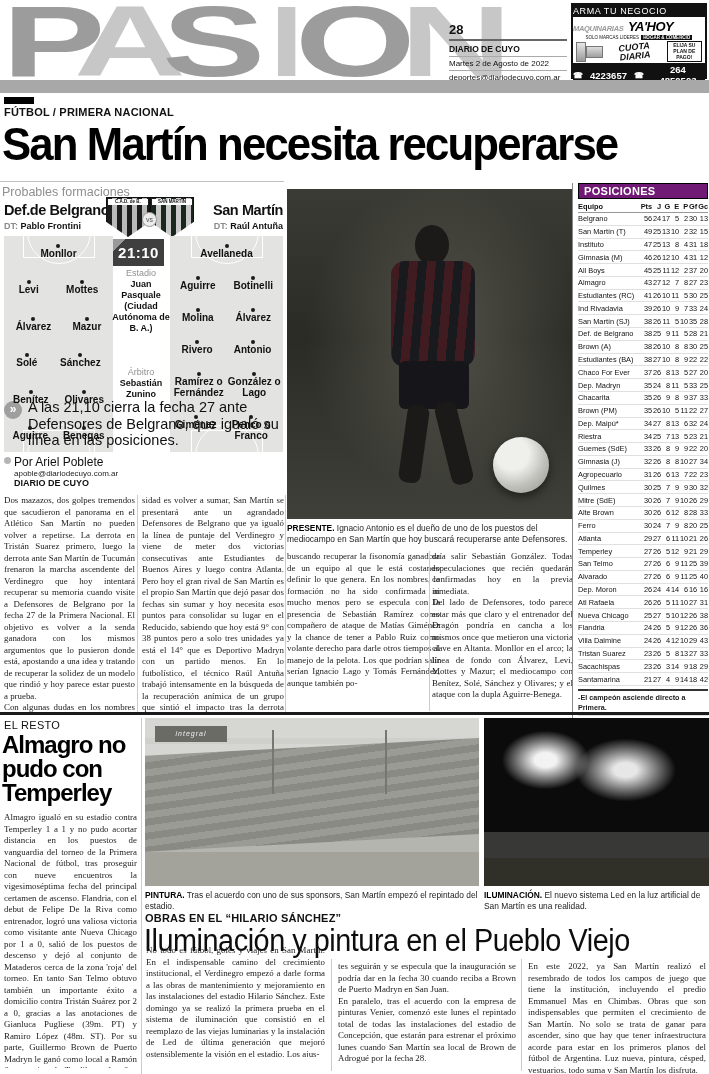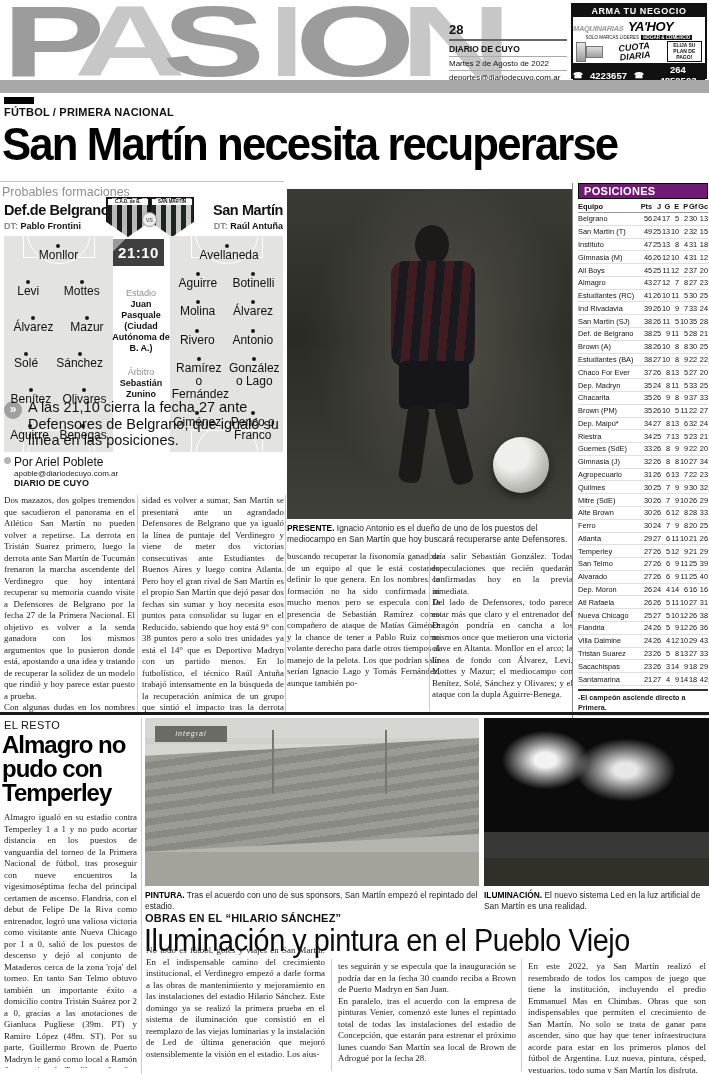--- a/index.html
+++ b/index.html
@@ -18,21 +18,21 @@
   .header-bar{position:absolute;left:0;top:80px;width:709px;height:13px;background:#a8a8a8}
   .pageinfo{position:absolute;left:449px;top:22px;width:118px}
   .pi-num{font-size:13px;font-weight:bold;padding-bottom:2px;border-bottom:2px solid #666}
   .pi-paper{font-size:8.5px;font-weight:bold;padding:3px 0 2px;border-bottom:1px solid #aaa}
   .pi-date{font-size:8px;padding:2px 0;border-bottom:1px solid #aaa}
   .pi-email{font-size:8px;padding-top:2px}
 
   
   .ad{position:absolute;left:571px;top:3px;width:136px;height:76px;border:2px solid #111;
       background:#fff;display:flex;flex-direction:column}
-  .ad-head{background:#111;color:#fff;font-size:9px;font-weight:bold;text-align:center;
+  .ad-head{background:#111;color:#fff;font-size:9px;font-weight:normal;
            letter-spacing:.6px;padding:1px 0}
   .ad-brandrow{text-align:left;line-height:1;padding-top:1px;white-space:nowrap}
   .ad-outline{color:#9a9a9a;font-style:italic;font-weight:bold;font-size:7.5px;letter-spacing:-.3px}
   .ad-main{font-size:13px;font-style:italic;font-weight:bold;color:#000;letter-spacing:-.5px}
   .ad-tags{display:flex;justify-content:center;gap:2px;font-size:4.5px;align-items:center;padding-top:1px}
   .ad-chip{background:#111;color:#fff;padding:0 2px;font-weight:bold}
   .ad-mid{display:flex;align-items:center;justify-content:space-between;padding:1px 3px;flex:1}
   .ad-appl1{width:10px;height:20px;background:linear-gradient(#e8e8e8,#9a9a9a);border:1px solid #777}
   .ad-appl2{width:18px;height:12px;background:linear-gradient(#ddd,#a0a0a0);border:1px solid #777}
   .ad-cuota{font-size:9px;font-weight:bold;font-style:italic;transform:rotate(-6deg);
@@ -67,27 +67,27 @@
              background:#ececec;border:1px solid #999;font-size:7px;text-align:center;
              line-height:14px;color:#555;z-index:2}
   .pitch{position:absolute;top:236px;height:216px;background:#e3e3e1;overflow:hidden;
          display:flex;flex-direction:column;justify-content:space-between;padding:8px 1px 10px}
   .pitch-home{left:4px;width:109px}.pitch-away{left:170px;width:113px}
   .pl-circle,.pl-box{position:absolute;left:50%;transform:translateX(-50%);border:1.5px solid #fff}
   .pl-circle{border-radius:50%;width:64px;height:64px}
   .pl-c-top{top:-36px}.pl-c-bot{bottom:-36px}
   .pl-box{width:72px;height:24px}.pl-b-top{top:-2px}.pl-b-bot{bottom:-2px}
   .frow{display:flex;justify-content:space-around;position:relative;z-index:1}
-  .player{font-size:12px;font-weight:normal;text-align:center;max-width:54px;line-height:1.08;color:#111}
+  .player{font-size:10px;font-weight:bold;text-align:center;max-width:54px;line-height:1.08;color:#111}
   .pdot{display:block;width:4px;height:4px;background:#1a1a1a;border-radius:50%;margin:0 auto 1px}
   .time-box{position:absolute;left:113px;top:239px;width:51px;height:27px;color:#fff;font-weight:bold;
             font-size:15px;text-align:center;line-height:27px;letter-spacing:.5px;
             background:linear-gradient(135deg,#9a9a9a 0 16%,#3f3f3f 16%)}
   .center-info{position:absolute;left:111px;width:60px;text-align:center;font-size:9px;line-height:11px}
-  .ci-stadium{top:288px}.ci-ref{top:367px}
+  .ci-stadium{top:268px}.ci-ref{top:367px}
   .ci-lbl{color:#909090}.ci-val{font-weight:bold;color:#111}
 
   
   .callout{position:absolute;left:4px;top:399px;width:281px;display:flex;gap:6px}
   .co-ico{flex:0 0 18px;height:18px;border-radius:50%;background:#9f9f9f;color:#fff;font-weight:bold;
           text-align:center;line-height:17px;font-size:12px;margin-top:2px}
   .co-text{font-size:14.5px;line-height:16.5px;color:#111}
   .byline{position:absolute;left:4px;top:455px;width:134px}
   .by-row{display:flex;gap:3px;align-items:flex-start}
   .by-dot{width:7px;height:7px;border-radius:50%;background:#b5b5b5;margin-top:2px;flex:0 0 7px}

